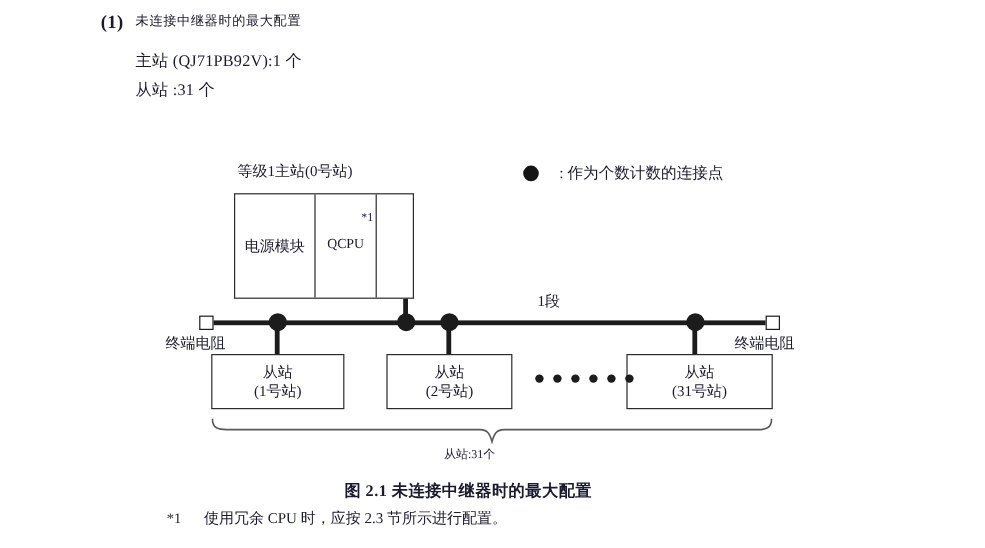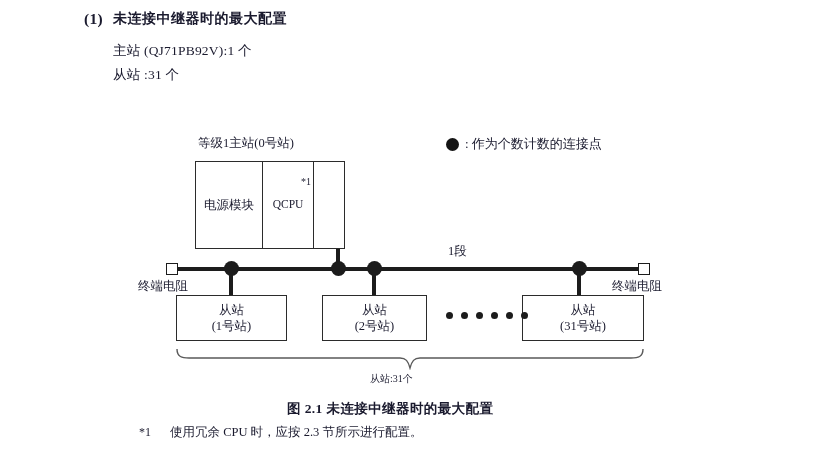--- a/index.html
+++ b/index.html
@@ -19,35 +19,35 @@
 
   
   #heading-num {
     left: 84px; top: 10px;
     font-size: 15.5px;
     font-weight: bold;
     letter-spacing: 0.3px;
   }
   #heading-title {
     left: 113px; top: 10px;
-    font-size: 14px;
-    font-weight: bold;
+    font-size: 11px;
+    font-weight: normal;
     letter-spacing: 0.5px;
   }
   .spec-line {
     left: 113px;
     font-size: 13.5px;
     letter-spacing: 0.2px;
     white-space: nowrap;
   }
   #spec-master { top: 42px; text-align: center; }
   #spec-slave  { top: 66px; }
 
   
-  #legend { left: 446px; top: 135px; display: flex; align-items: center; gap: 6px; text-align: right; }
+  #legend { left: 436px; top: 135px; display: flex; align-items: center; gap: 17px; text-align: right; }
   #legend-dot {
     width: 13px; height: 13px; border-radius: 50%;
     background: #141414; display: inline-block;
   }
   #legend-text { font-size: 13px; white-space: nowrap; }
 
   
   #master-caption {
     left: 198px; top: 135px;
     font-size: 12.5px; white-space: nowrap;

